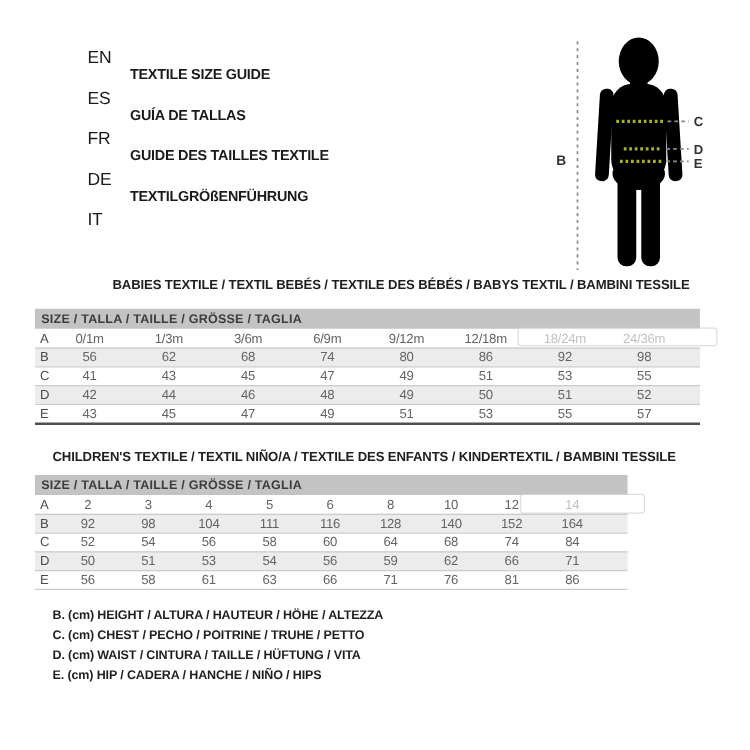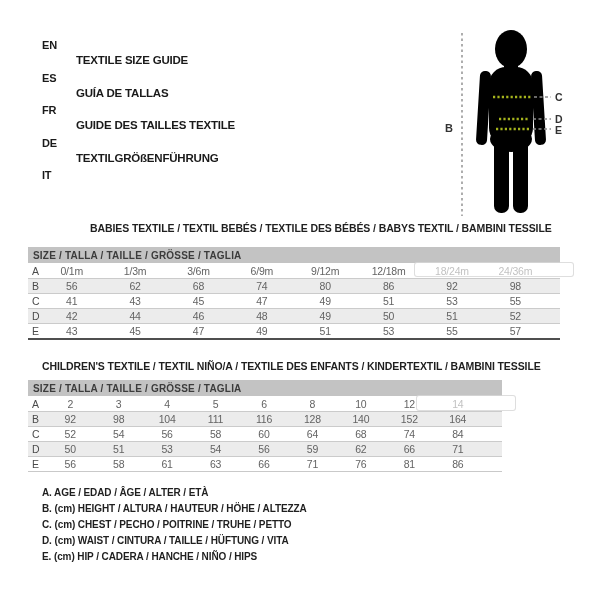--- a/index.html
+++ b/index.html
@@ -2,21 +2,21 @@
 <html><head>
 <meta charset="utf-8">
 <style>
   * { margin:0; padding:0; box-sizing:border-box; }
   body { background:#ffffff; font-family:"Liberation Sans", sans-serif; }
   .canvas { position:relative; width:600px; height:600px; background:#ffffff; overflow:hidden; }
 
   
   .languages { position:absolute; left:42px; top:37px; }
   .lang-row { display:flex; line-height:17.5px; }
-  .lang-code { width:34px; font-size:11px; font-weight:700; color:#1a1a1a; letter-spacing:-0.2px; }
+  .lang-code { width:34px; font-size:14px; font-weight:400; color:#1a1a1a; letter-spacing:-0.2px;margin-left:28px; }
   .lang-title { font-size:11.5px; font-weight:700; color:#1a1a1a; letter-spacing:-0.2px;margin-top:15px; }
 
   
   .figure-wrap { position:absolute; left:440px; top:15px; width:140px; height:210px; }
 
   
   .section-title { position:absolute; left:42px; font-size:10.5px; font-weight:700; color:#1f1f1f; letter-spacing:-0.1px; white-space:nowrap; }
   .babies-title { top:222px;padding-left:48px; }
   .children-title { top:360px; }
 
@@ -235,20 +235,19 @@
           <div class="cell">76</div>
           <div class="cell">81</div>
           <div class="cell">86</div>
           <div class="cell spacer"></div>
         </div>
       </div>
   </div>
   <div class="highlight-box hl-children"></div>
 
   <div class="legend">
-    <div class="legend-line">A. AGE / EDAD / ÂGE / ALTER / ETÀ</div>
     <div class="legend-line">B. (cm) HEIGHT / ALTURA / HAUTEUR / HÖHE / ALTEZZA</div>
     <div class="legend-line">C. (cm) CHEST / PECHO / POITRINE / TRUHE / PETTO</div>
     <div class="legend-line">D. (cm) WAIST / CINTURA / TAILLE / HÜFTUNG / VITA</div>
     <div class="legend-line">E. (cm) HIP / CADERA / HANCHE / NIÑO / HIPS</div>
   </div>
 
 </div>
 
 </body></html>

